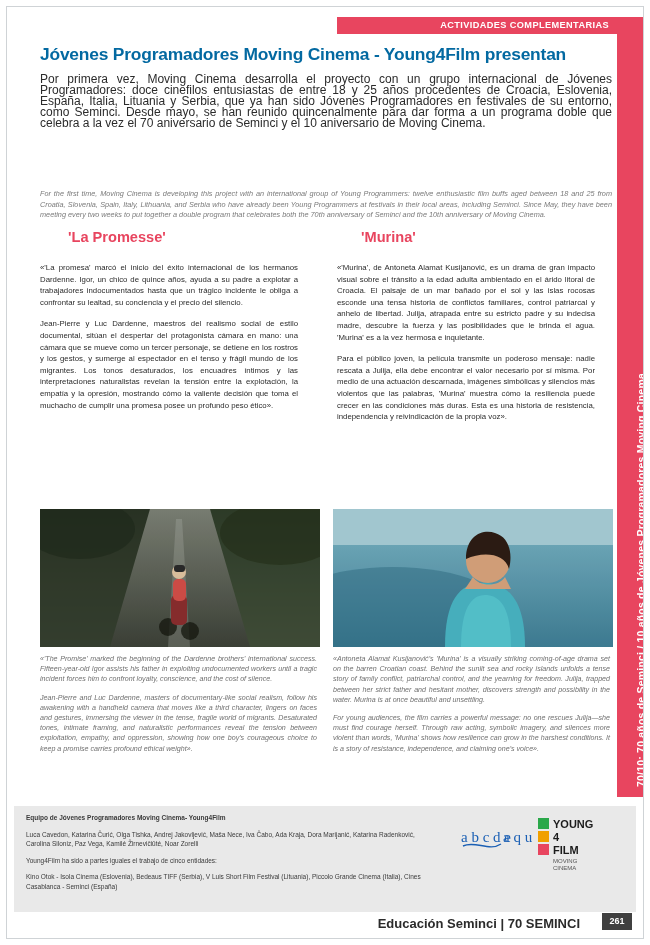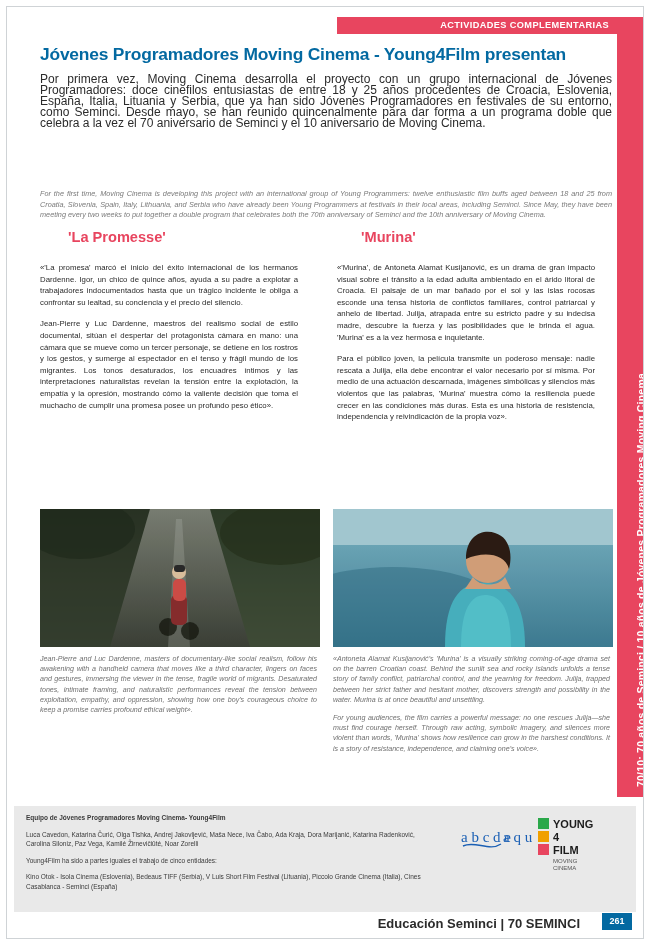--- a/index.html
+++ b/index.html
@@ -190,21 +190,21 @@
     width: 540px;
     text-align: right;
     font-size: 13px;
     font-weight: bold;
     color: #2b2b2b;
   }
   .page-num {
     position: absolute;
     right: 18px; top: 913px;
     width: 30px; height: 17px;
-    background: #0369a1;
+    background: #404040;
     color: #fff;
     font-size: 9px;
     font-weight: bold;
     text-align: center;
     line-height: 17px;
   }
 </style>
 </head>
 <body>
 
@@ -285,20 +285,21 @@
         <path d="M128 138 C128 100 138 86 152 86 C168 86 178 100 178 138 Z" fill="#5fd0d8" opacity="0.6"></path>
         <circle cx="155" cy="52" r="22" fill="#d9a47c"></circle>
         <path d="M133 50 C133 26 150 20 162 24 C176 28 180 44 176 60 C172 44 150 42 133 50 Z" fill="#2d1d14"></path>
         <path d="M140 68 C146 78 166 78 172 68 L178 80 L132 80 Z" fill="#d9a47c"></path>
       </g>
       <rect x="0" y="0" width="280" height="138" fill="#000" opacity="0.04"></rect>
     </svg>
   </div>
 
   <div class="cap left">
+    <p>«'The Promise' marked the beginning of the Dardenne brothers' international success. Fifteen-year-old Igor assists his father in exploiting undocumented workers until a tragic incident forces him to confront loyalty, conscience, and the cost of silence.</p>
     <p>Jean-Pierre and Luc Dardenne, masters of documentary-like social realism, follow his awakening with a handheld camera that moves like a third character, lingers on faces and gestures, immersing the viewer in the tense, fragile world of migrants. Desaturated tones, intimate framing, and naturalistic performances reveal the tension between exploitation, empathy, and oppression, showing how one boy's courageous choice to keep a promise carries profound ethical weight».</p>
   </div>
   <div class="cap right">
     <p>«Antoneta Alamat Kusijanović's 'Murina' is a visually striking coming-of-age drama set on the barren Croatian coast. Behind the sunlit sea and rocky islands unfolds a tense story of family conflict, patriarchal control, and the yearning for freedom. Julija, trapped between her strict father and hesitant mother, discovers strength and possibility in the water. Murina is at once beautiful and unsettling.</p>
     <p>For young audiences, the film carries a powerful message: no one rescues Julija—she must find courage herself. Through raw acting, symbolic imagery, and silences more violent than words, 'Murina' shows how resilience can grow in the harshest conditions. It is a story of resistance, independence, and claiming one's voice».</p>
   </div>
 
   <div class="footer-block"></div>
   <div class="footer-text">
     <p><span class="lbl">Equipo de Jóvenes Programadores Moving Cinema- Young4Film</span></p>

